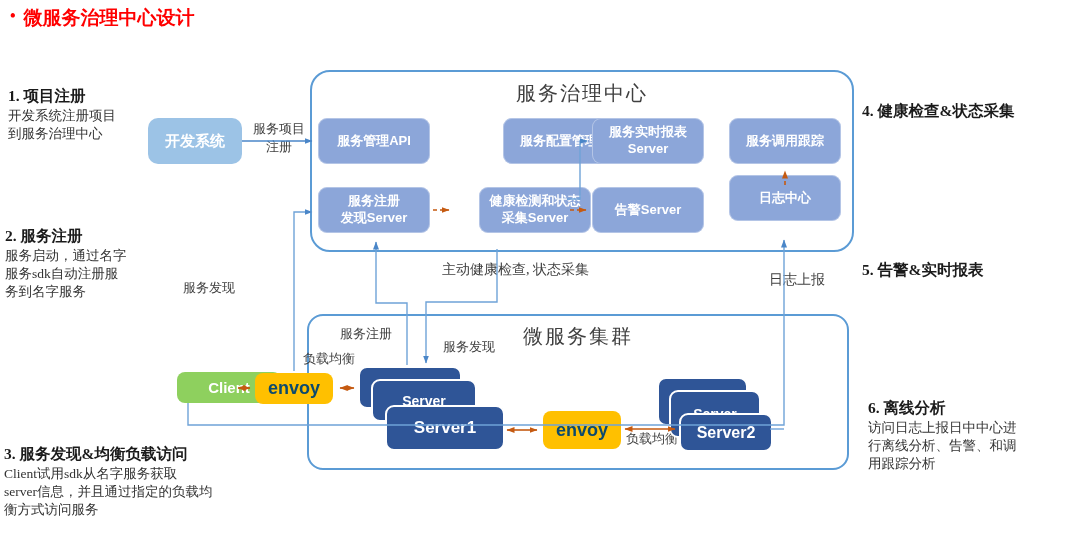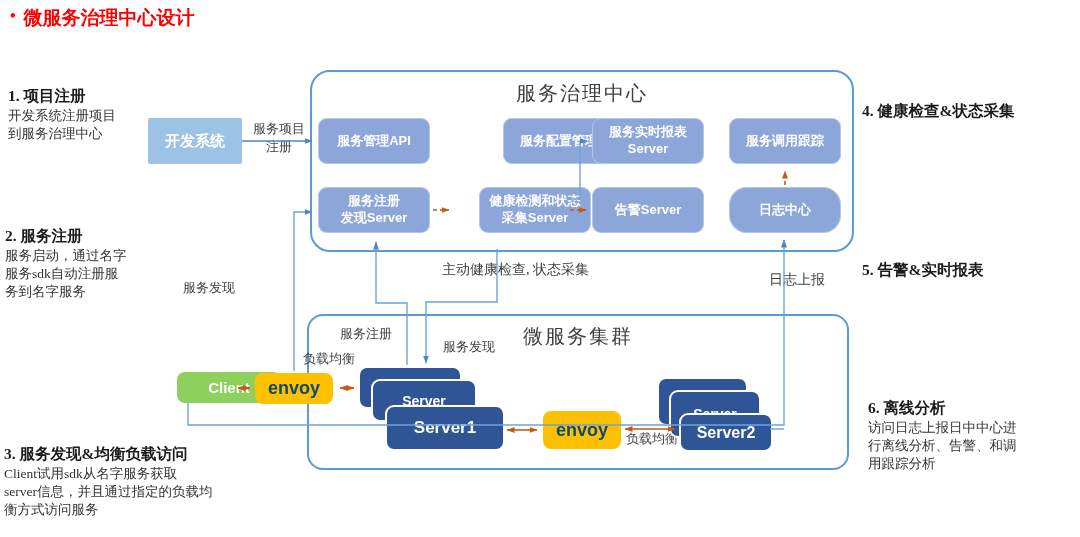--- a/index.html
+++ b/index.html
@@ -20,21 +20,21 @@
   .bigbox{position:absolute;border:2px solid #5b9bd5;border-radius:20px;background:transparent;}
   .bb-title{position:absolute;width:100%;text-align:center;font-size:20px;color:#3f3f3f;
             font-family:"Liberation Serif",serif;letter-spacing:2px;}
 
   
   .gov{position:absolute;width:112px;height:46px;border-radius:9px;background:#8ca6d9;
        box-shadow:inset 0 0 0 1px rgba(255,255,255,.35);
        color:#fff;font-weight:bold;font-size:13px;line-height:1.3;
        display:flex;align-items:center;justify-content:center;text-align:center;white-space:pre-line;z-index:2;}
 
-  .dev{position:absolute;left:148px;top:118px;width:94px;height:46px;border-radius:2px;
+  .dev{position:absolute;left:148px;top:118px;width:94px;height:46px;border-radius:10px;
        background:#9cc3e6;color:#fff;font-weight:bold;font-size:15px;
        display:flex;align-items:center;justify-content:center;z-index:2;}
 
   
   .client{position:absolute;left:150px;top:372px;width:104px;height:31px;border-radius:8px;
           background:#8ed05e;color:#fff;font-weight:bold;font-size:15px;
           display:flex;align-items:center;justify-content:center;z-index:2;margin-left:27px;}
   .envoy{position:absolute;background:#ffc000;color:#0c4a6e;font-weight:bold;font-size:18px;
          border-radius:8px;display:flex;align-items:center;justify-content:center;z-index:2;}
   .envoy1{left:255px;top:373px;width:78px;height:31px;}
@@ -108,21 +108,21 @@
   <div class="gov" style="left:318px;top:118px;">服务管理API</div>
   <div class="gov" style="left:455px;top:118px;margin-left:48px;">服务配置管理</div>
   <div class="gov" style="left:592px;top:118px;">服务实时报表
 Server</div>
   <div class="gov" style="left:729px;top:118px;">服务调用跟踪</div>
   <div class="gov" style="left:318px;top:187px;">服务注册
 发现Server</div>
   <div class="gov" style="left:455px;top:187px;margin-left:24px;">健康检测和状态
 采集Server</div>
   <div class="gov" style="left:592px;top:187px;">告警Server</div>
-  <div class="gov" style="left:729px;top:187px;border-radius:18px;">日志中心</div>
+  <div class="gov" style="left:729px;top:175px;">日志中心</div>
 
   <div class="client">Client</div>
   <div class="envoy envoy1">envoy</div>
   <div class="srv s1a">Server</div>
   <div class="srv s1b">Server</div>
   <div class="srv s1c">Server1</div>
   <div class="envoy envoy2">envoy</div>
   <div class="srv s2a">Server</div>
   <div class="srv s2b">Server</div>
   <div class="srv s2c">Server2</div>

